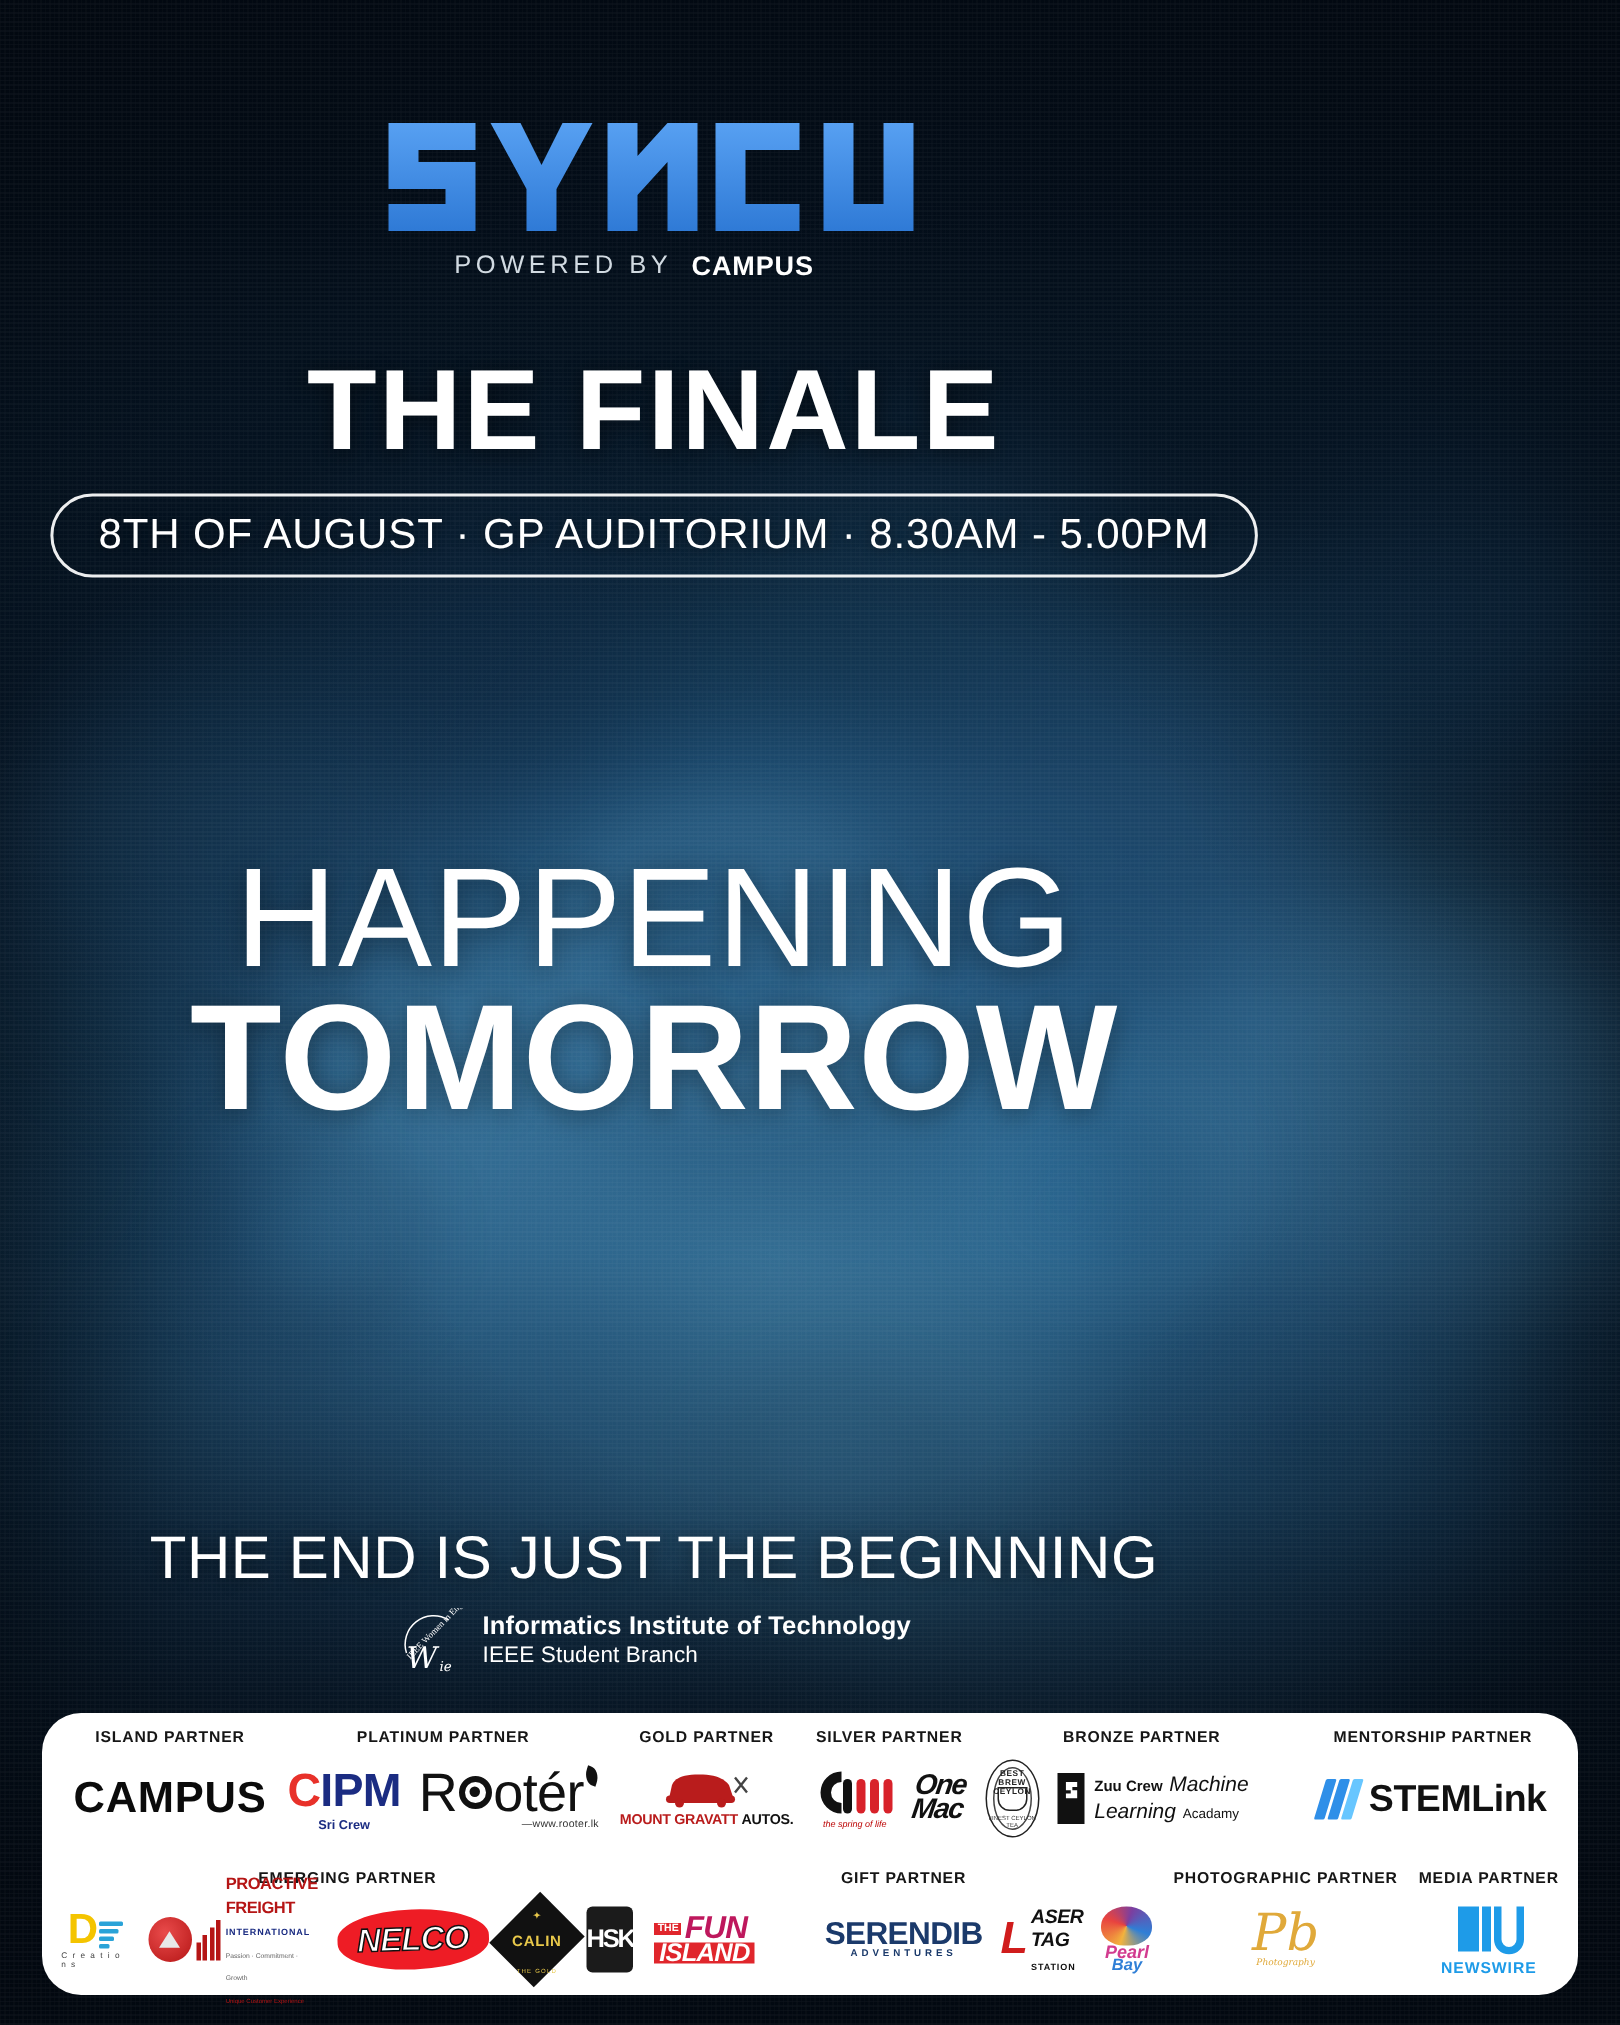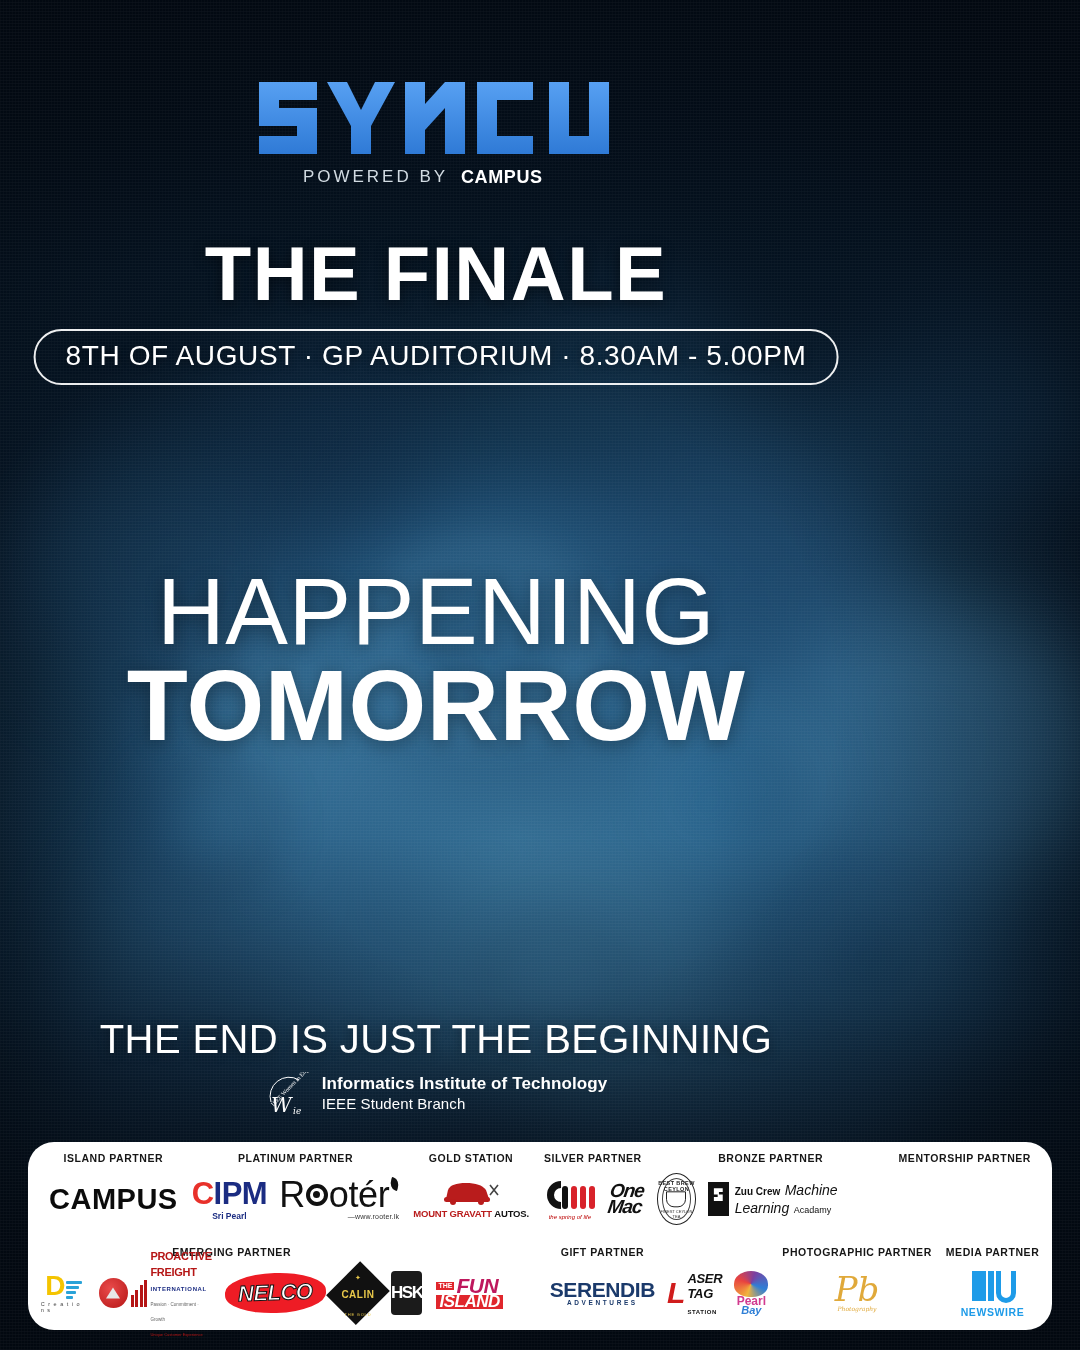--- a/index.html
+++ b/index.html
@@ -257,21 +257,21 @@
 
   .lg-laser { display: flex; align-items: center; gap: 2px; }
   .laser-L { font-size: 30px; font-weight: 800; color: #d01c1c; font-style: italic; line-height: .8; }
   .laser-txt { line-height: .95; }
   .laser-1 { font-size: 13px; font-weight: 800; color: #111; font-style: italic; letter-spacing: -.3px; }
   .laser-2 { font-size: 6px; font-weight: 700; color: #111; letter-spacing: .6px; }
 
   .lg-pearl { display: flex; flex-direction: column; align-items: center; }
   .pearl-top { width: 34px; height: 26px; border-radius: 50% 50% 45% 45%;
                background: conic-gradient(from 200deg, #f2b33d, #e8433f, #7b3fa0, #2f7fd6, #f2b33d); }
-  .pearl-t1 { font-size: 12px; font-weight: 700; color: #d23b8f; margin-top: -3px; }
+  .pearl-t1 { font-size: 12px; font-weight: 700; color: #d23b8f; font-style: italic; margin-top: -3px; }
   .pearl-t2 { font-size: 11px; font-weight: 700; color: #2f7fd6; font-style: italic; margin-top: -4px; }
 
   .lg-newswire { display: flex; flex-direction: column; align-items: center; }
   .nw-mark { display: flex; gap: 2px; align-items: flex-end; height: 34px; }
   .nw-t { font-size: 10.5px; font-weight: 800; color: #1e9be8; letter-spacing: .6px; margin-top: 3px; }
 
   .lg-photo { display: flex; flex-direction: column; align-items: center; }
   .ph-script { font-family: "DejaVu Serif", serif; font-style: italic; font-size: 34px; color: #e0a93a; line-height: .9; }
   .ph-sub { font-family: "DejaVu Serif", serif; font-style: italic; font-size: 6px; color: #e0a93a; }
 </style>
@@ -381,38 +381,38 @@
           <div class="sp-label">PLATINUM PARTNER</div>
           <div class="sp-logos">
             <div class="sp-logo lg-cipm">
               <div class="cipm-main">
                 <span class="cipm-c">C</span><span class="cipm-ipm">IPM</span>
                 <span class="cipm-figs">
                   <span class="cipm-fig"><span class="cipm-head"></span><span class="cipm-body"></span></span>
                   <span class="cipm-fig"><span class="cipm-head"></span><span class="cipm-body"></span></span>
                 </span>
               </div>
-              <div class="cipm-sri">Sri Pearl</div>
+              <div class="cipm-sri">Sri Crew</div>
             </div>
             <div class="sp-logo lg-rooter">
               <div class="rooter-main">
                 <span>R</span>
                 <span class="rooter-target">
                     <i></i>
                   </span>
                 <span>otér</span>
                 <span class="rooter-leaf"></span>
               </div>
               <div class="rooter-url">—www.rooter.lk</div>
             </div>
           </div>
         </div>
 
         <div class="sp-group">
-          <div class="sp-label">GOLD STATION</div>
+          <div class="sp-label">GOLD PARTNER</div>
           <div class="sp-logos">
             <div class="sp-logo lg-mount">
               <svg class="mount-car" viewBox="0 0 58 27">
                 <path d="M4 20 L6 11 C8 6 14 4 24 4 C34 4 40 6 44 11 L47 20 Z" fill="#b91c1c"></path>
                 <rect x="2" y="18" width="46" height="5" rx="2.5" fill="#b91c1c"></rect>
                 <circle cx="11" cy="23" r="3" fill="#b91c1c"></circle>
                 <circle cx="39" cy="23" r="3" fill="#b91c1c"></circle>
                 <path d="M48 6 L56 16 M56 6 L48 16" stroke="#444" stroke-width="1.6"></path>
               </svg>
               <div class="mount-name"><span>MOUNT GRAVATT </span><b>AUTOS.</b></div>
@@ -459,20 +459,30 @@
                 <span class="zuu-1">Zuu Crew</span>
                 <span class="zuu-2">Machine Learning</span>
                 <span class="zuu-3">Acadamy</span>
               </span>
             </div>
           </div>
         </div>
 
         <div class="sp-group">
           <div class="sp-label">MENTORSHIP PARTNER</div>
+          <div class="sp-logos">
+            <div class="sp-logo lg-stem">
+              <span class="stem-mark">
+                <span class="stem-bar" style="background:#2f8fe8"></span>
+                <span class="stem-bar" style="background:#2f8fe8"></span>
+                <span class="stem-bar" style="background:#67c6ff"></span>
+              </span>
+              <span class="stem-txt">STEMLink</span>
+            </div>
+          </div>
         </div>
 
       </div>
 
       <div class="sp-row sp-row-2">
 
         <div class="sp-group">
           <div class="sp-label">EMERGING PARTNER</div>
           <div class="sp-logos">
             <div class="sp-logo lg-dcre">

